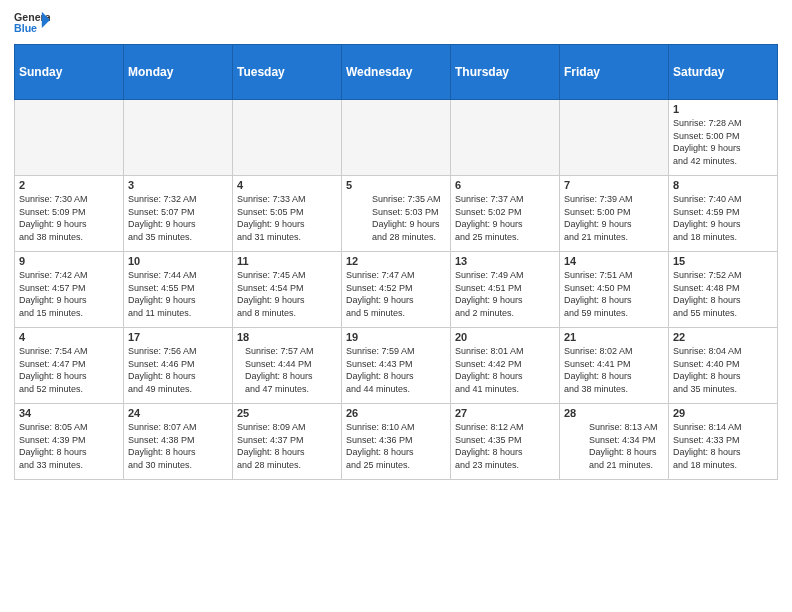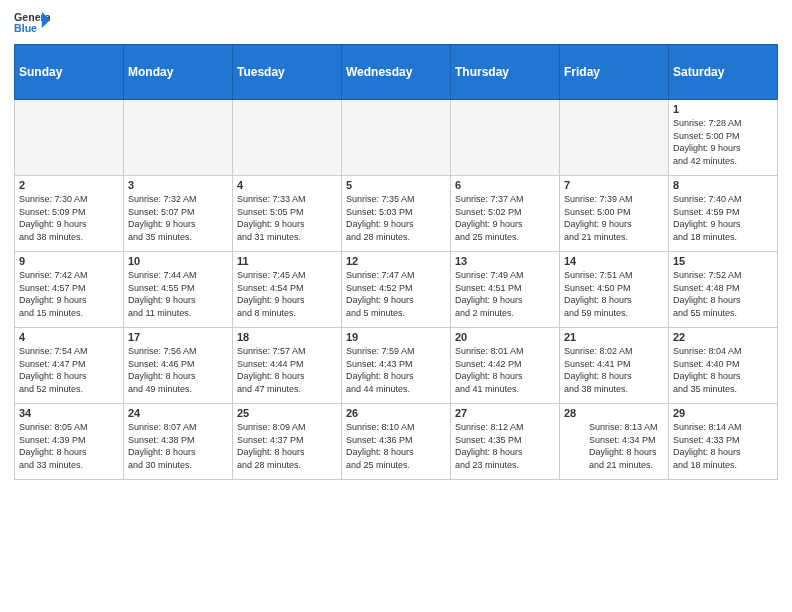--- a/index.html
+++ b/index.html
@@ -144,21 +144,21 @@
           </td>
           <td>
             <span class="day-number">4</span>
             <div class="day-info" style="white-space: pre-line;">Sunrise: 7:33 AM
 Sunset: 5:05 PM
 Daylight: 9 hours
 and 31 minutes.</div>
           </td>
           <td>
             <span class="day-number">5</span>
-            <div class="day-info" style="white-space: pre-line;">Sunrise: 7:35 AM
+            <div class="day-info" style="white-space: pre-line; margin-left: 26px;">Sunrise: 7:35 AM
 Sunset: 5:03 PM
 Daylight: 9 hours
 and 28 minutes.</div>
           </td>
           <td>
             <span class="day-number">6</span>
             <div class="day-info" style="white-space: pre-line;">Sunrise: 7:37 AM
 Sunset: 5:02 PM
 Daylight: 9 hours
 and 25 minutes.</div>
@@ -239,21 +239,21 @@
           </td>
           <td>
             <span class="day-number">17</span>
             <div class="day-info" style="white-space: pre-line;">Sunrise: 7:56 AM
 Sunset: 4:46 PM
 Daylight: 8 hours
 and 49 minutes.</div>
           </td>
           <td>
             <span class="day-number">18</span>
-            <div class="day-info" style="white-space: pre-line;">Sunrise: 7:57 AM
+            <div class="day-info" style="white-space: pre-line; margin-left: 8px;">Sunrise: 7:57 AM
 Sunset: 4:44 PM
 Daylight: 8 hours
 and 47 minutes.</div>
           </td>
           <td>
             <span class="day-number">19</span>
             <div class="day-info" style="white-space: pre-line;">Sunrise: 7:59 AM
 Sunset: 4:43 PM
 Daylight: 8 hours
 and 44 minutes.</div>

